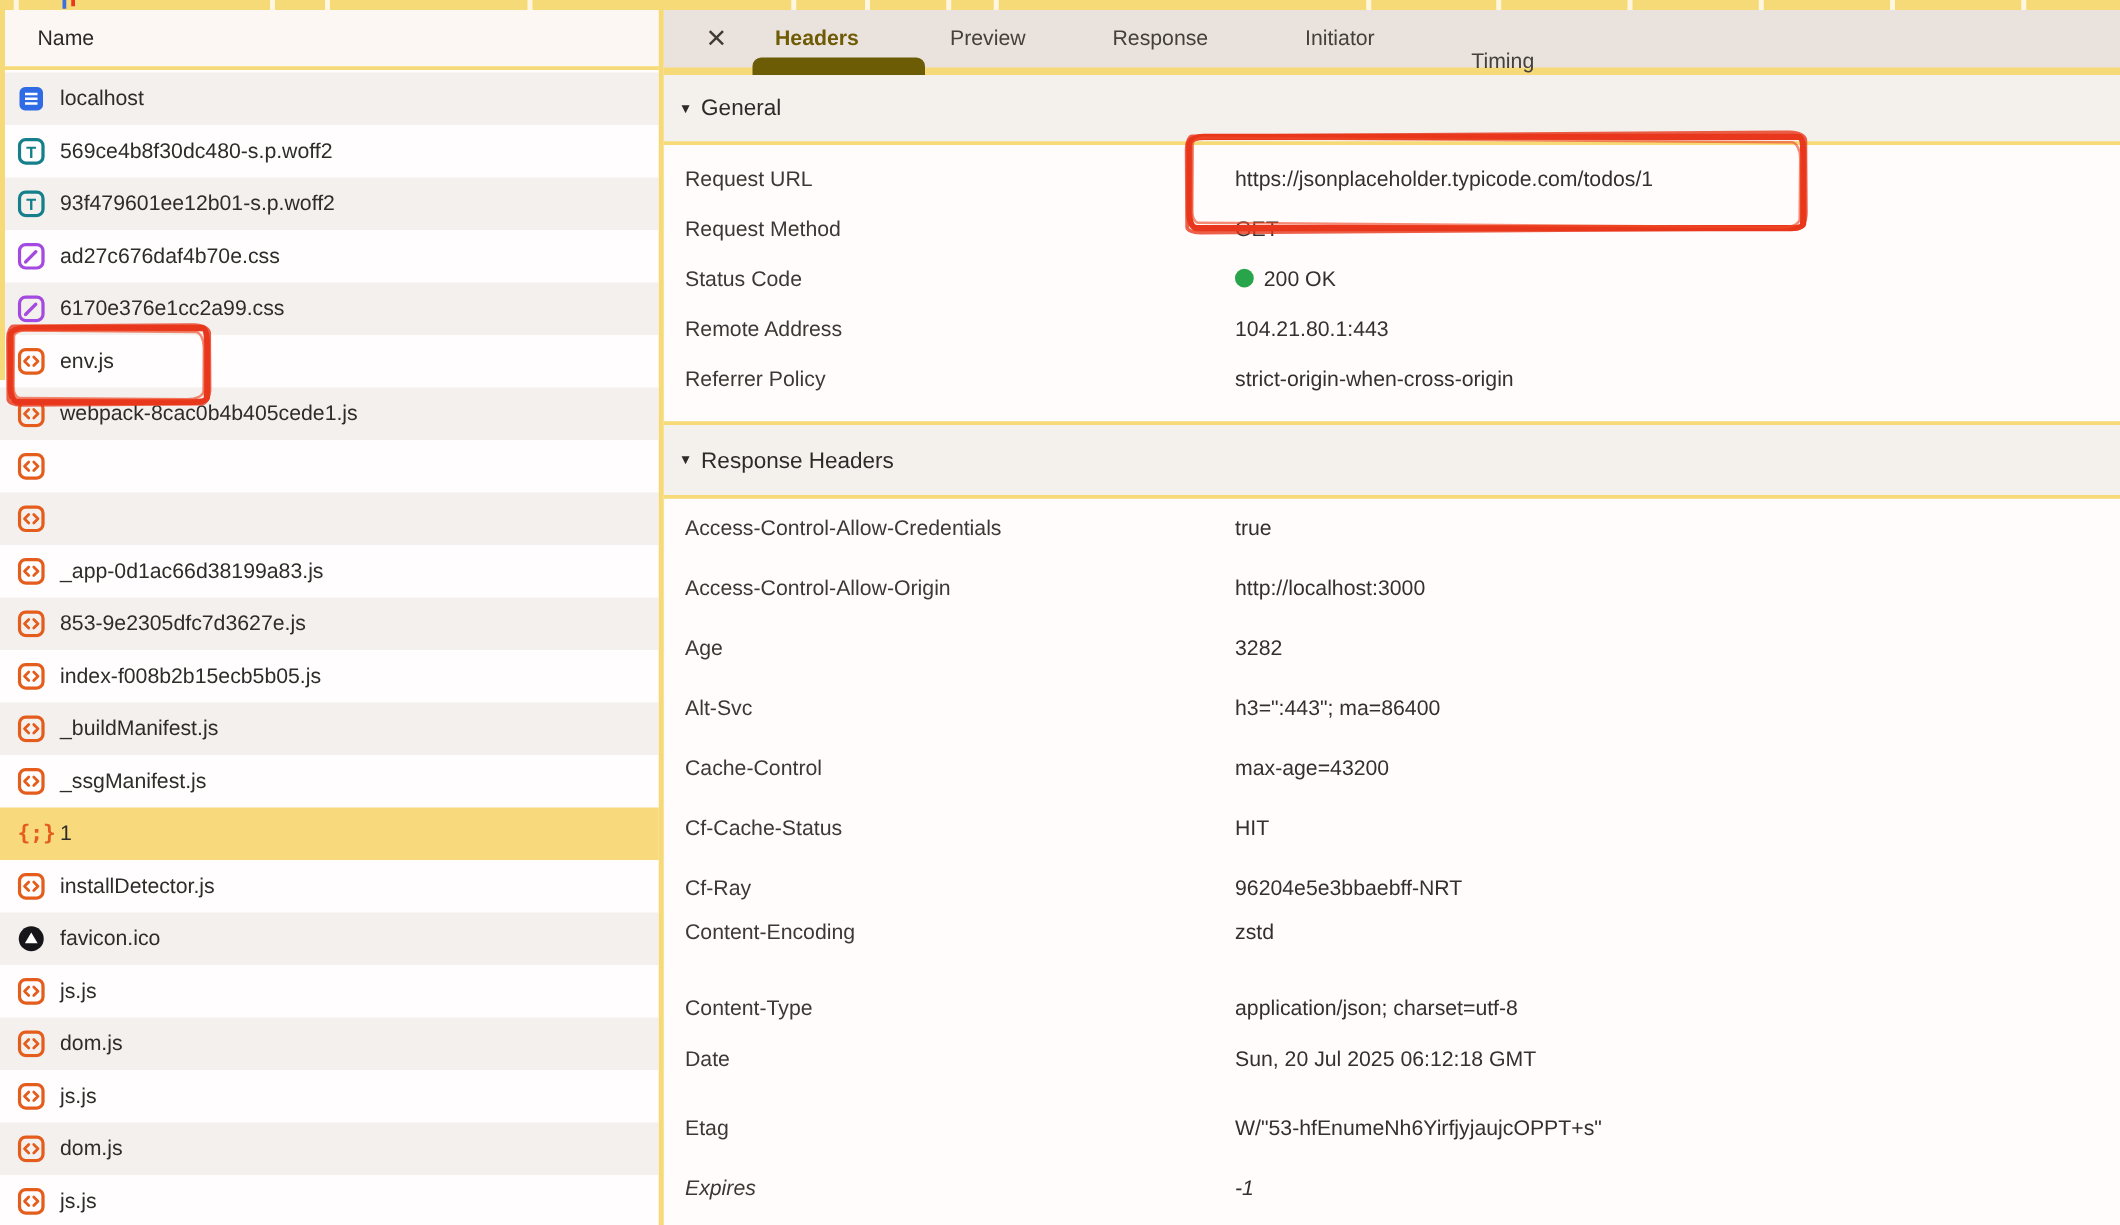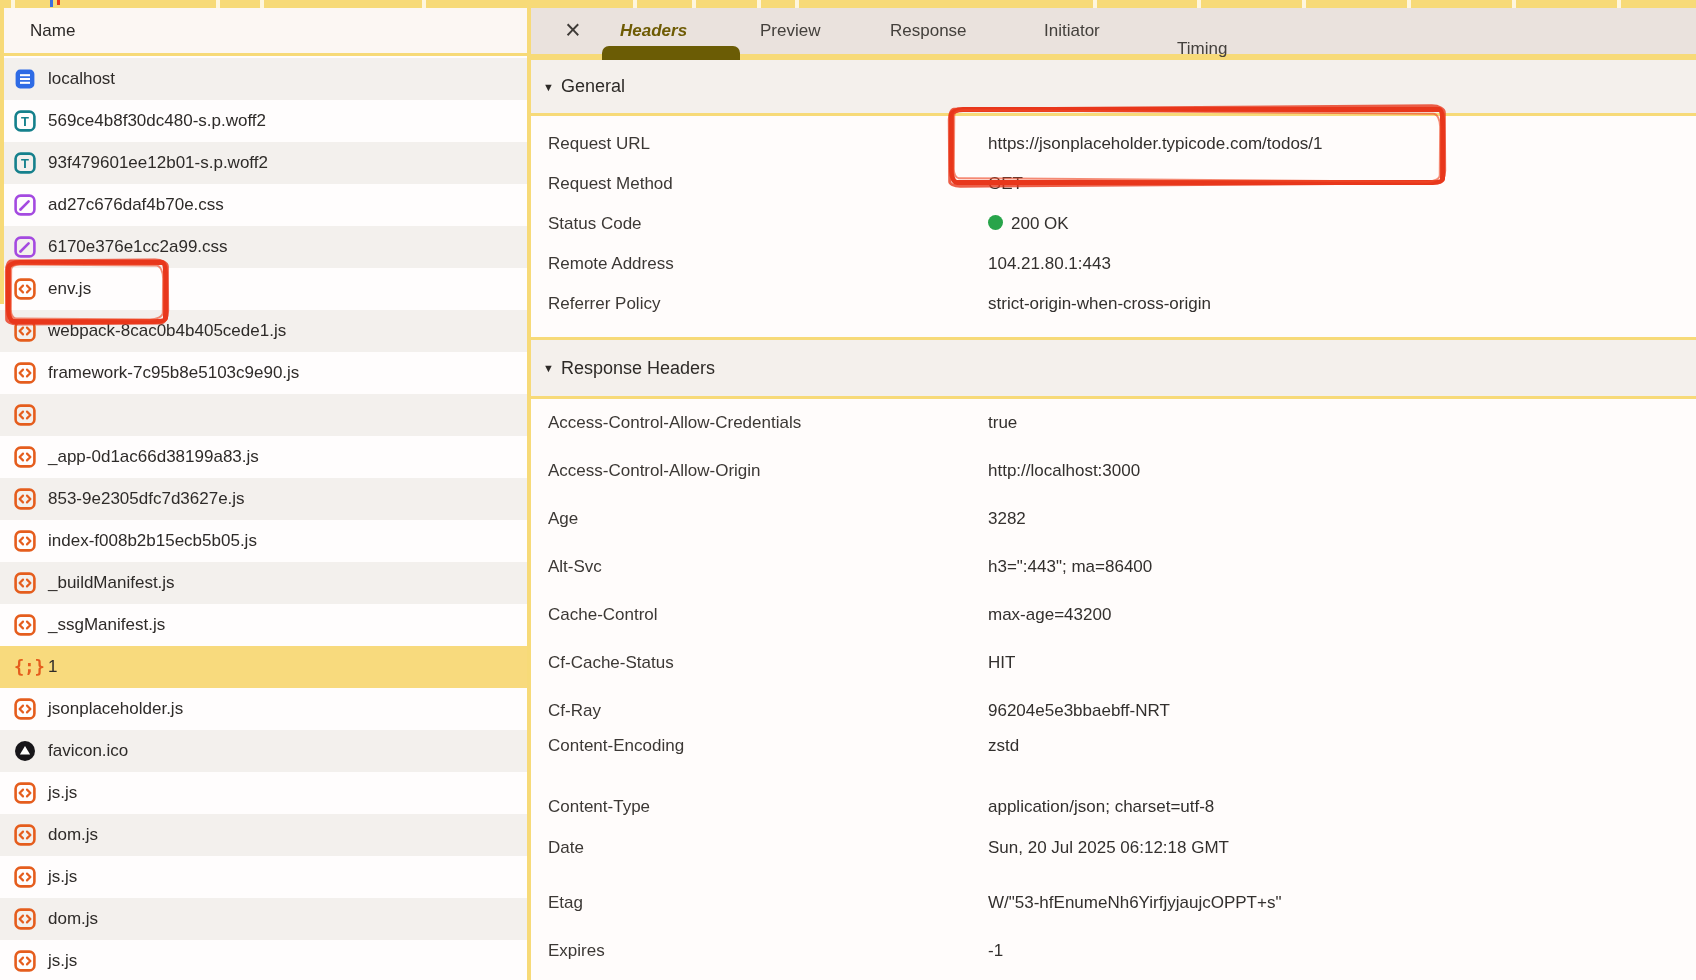--- a/index.html
+++ b/index.html
@@ -29,21 +29,21 @@
   .ficon svg{display:block;}
   .ficon .brace{font-family:"DejaVu Sans Mono","Liberation Mono",monospace;font-size:17px;font-weight:bold;color:#e55d1d;line-height:22px;}
   .flabel{position:absolute;left:48px;top:0;line-height:42px;font-size:17px;color:#2e2b29;white-space:nowrap;}
   
   #divider{position:absolute;left:527px;top:0;width:4px;height:980px;background:#f7da78;z-index:20;}
   
   #right-panel{position:absolute;left:531px;top:8px;width:1165px;height:972px;background:#fffcfb;}
   #tabbar{position:absolute;left:0;top:0;width:1165px;height:46px;background:#eae2dd;border-bottom:6px solid #f7da78;box-sizing:content-box;}
   #close-x{position:absolute;left:25px;top:0;width:34px;height:46px;text-align:center;line-height:44px;font-size:27px;color:#3f3b37;cursor:default;}
   .tab{position:absolute;top:0;line-height:46px;font-size:17px;color:#44403c;white-space:nowrap;}
-  .tab.active{color:#6e5b04;font-weight:bold;font-style:italic;}
+  .tab.active{color:#6e5b04;font-weight:bold;}
   #tab-underline{position:absolute;left:71px;top:38px;width:138px;height:14px;background:#6b5c05;border-radius:7px 7px 0 0;z-index:6;}
   .band{position:absolute;left:0;width:1165px;background:#f4f0ec;box-sizing:border-box;}
   #band-general{top:52px;height:56px;border-bottom:3px solid #f7da78;}
   #band-response{top:329px;height:62px;border-top:3px solid #f7da78;border-bottom:3px solid #f7da78;}
   .band .btitle{position:absolute;left:12px;top:0;height:100%;display:flex;align-items:center;font-size:18px;color:#2d2a27;}
   .tri{font-size:11px;margin-right:7px;color:#2d2a27;}
   .drow{position:absolute;left:0;width:1165px;height:42px;}
   .dlabel{position:absolute;left:17px;top:0;line-height:42px;font-size:17px;color:#3c3835;white-space:nowrap;}
   .dvalue{position:absolute;left:457px;top:0;line-height:42px;font-size:17px;color:#33302e;white-space:nowrap;}
   .dot{display:inline-block;width:15px;height:15px;border-radius:50%;background:#28a44a;margin-right:8px;vertical-align:-1px;}
@@ -155,21 +155,20 @@
           <span class="flabel">webpack-8cac0b4b405cede1.js</span>
         </div>
         <div class="frow w" style="top: 344px;">
           <span class="ficon">
             <svg width="22" height="22" viewBox="0 0 22 22" xmlns="http://www.w3.org/2000/svg">
               <rect x="1.6" y="1.6" width="18.8" height="18.8" rx="5" fill="none" stroke="#e55d1d" stroke-width="2.6"></rect>
               <polyline points="9,7.6 5.6,11 9,14.4" fill="none" stroke="#e55d1d" stroke-width="2.2" stroke-linecap="round" stroke-linejoin="round"></polyline>
               <polyline points="13,7.6 16.4,11 13,14.4" fill="none" stroke="#e55d1d" stroke-width="2.2" stroke-linecap="round" stroke-linejoin="round"></polyline>
             </svg>
           </span>
-          <span class="flabel">framework-7c95b8e5103c9e90.js</span>
         </div>
         <div class="frow g" style="top: 386px;">
           <span class="ficon">
             <svg width="22" height="22" viewBox="0 0 22 22" xmlns="http://www.w3.org/2000/svg">
               <rect x="1.6" y="1.6" width="18.8" height="18.8" rx="5" fill="none" stroke="#e55d1d" stroke-width="2.6"></rect>
               <polyline points="9,7.6 5.6,11 9,14.4" fill="none" stroke="#e55d1d" stroke-width="2.2" stroke-linecap="round" stroke-linejoin="round"></polyline>
               <polyline points="13,7.6 16.4,11 13,14.4" fill="none" stroke="#e55d1d" stroke-width="2.2" stroke-linecap="round" stroke-linejoin="round"></polyline>
             </svg>
           </span>
         </div>
@@ -228,21 +227,21 @@
           <span class="flabel">1</span>
         </div>
         <div class="frow w" style="top: 680px;">
           <span class="ficon">
             <svg width="22" height="22" viewBox="0 0 22 22" xmlns="http://www.w3.org/2000/svg">
               <rect x="1.6" y="1.6" width="18.8" height="18.8" rx="5" fill="none" stroke="#e55d1d" stroke-width="2.6"></rect>
               <polyline points="9,7.6 5.6,11 9,14.4" fill="none" stroke="#e55d1d" stroke-width="2.2" stroke-linecap="round" stroke-linejoin="round"></polyline>
               <polyline points="13,7.6 16.4,11 13,14.4" fill="none" stroke="#e55d1d" stroke-width="2.2" stroke-linecap="round" stroke-linejoin="round"></polyline>
             </svg>
           </span>
-          <span class="flabel">jsonplaceholder.js</span>
+          <span class="flabel">installDetector.js</span>
         </div>
         <div class="frow g" style="top: 722px;">
           <span class="ficon">
             <svg width="22" height="22" viewBox="0 0 22 22" xmlns="http://www.w3.org/2000/svg">
               <circle cx="11" cy="11" r="10" fill="#17161a"></circle>
               <polygon points="11,6 16.1,14.6 5.9,14.6" fill="#fff"></polygon>
             </svg>
           </span>
           <span class="flabel">favicon.ico</span>
         </div>
@@ -390,21 +389,21 @@
           <span class="dvalue">application/json; charset=utf-8</span>
         </div>
         <div class="drow" style="top: 819px; text-align: right;">
           <span class="dlabel">Date</span>
           <span class="dvalue">Sun, 20 Jul 2025 06:12:18 GMT</span>
         </div>
         <div class="drow" style="top: 874px;">
           <span class="dlabel">Etag</span>
           <span class="dvalue">W/"53-hfEnumeNh6YirfjyjaujcOPPT+s"</span>
         </div>
-        <div class="drow" style="top: 922px;">
+        <div class="drow" style="top: 922px; font-style: italic;">
           <span class="dlabel">Expires</span>
           <span class="dvalue">-1</span>
         </div>
       </div>
   </div>
 
   <div class="sketch" id="env-box"></div>
   <div class="sketch" id="url-box"></div>
 </div>
 

